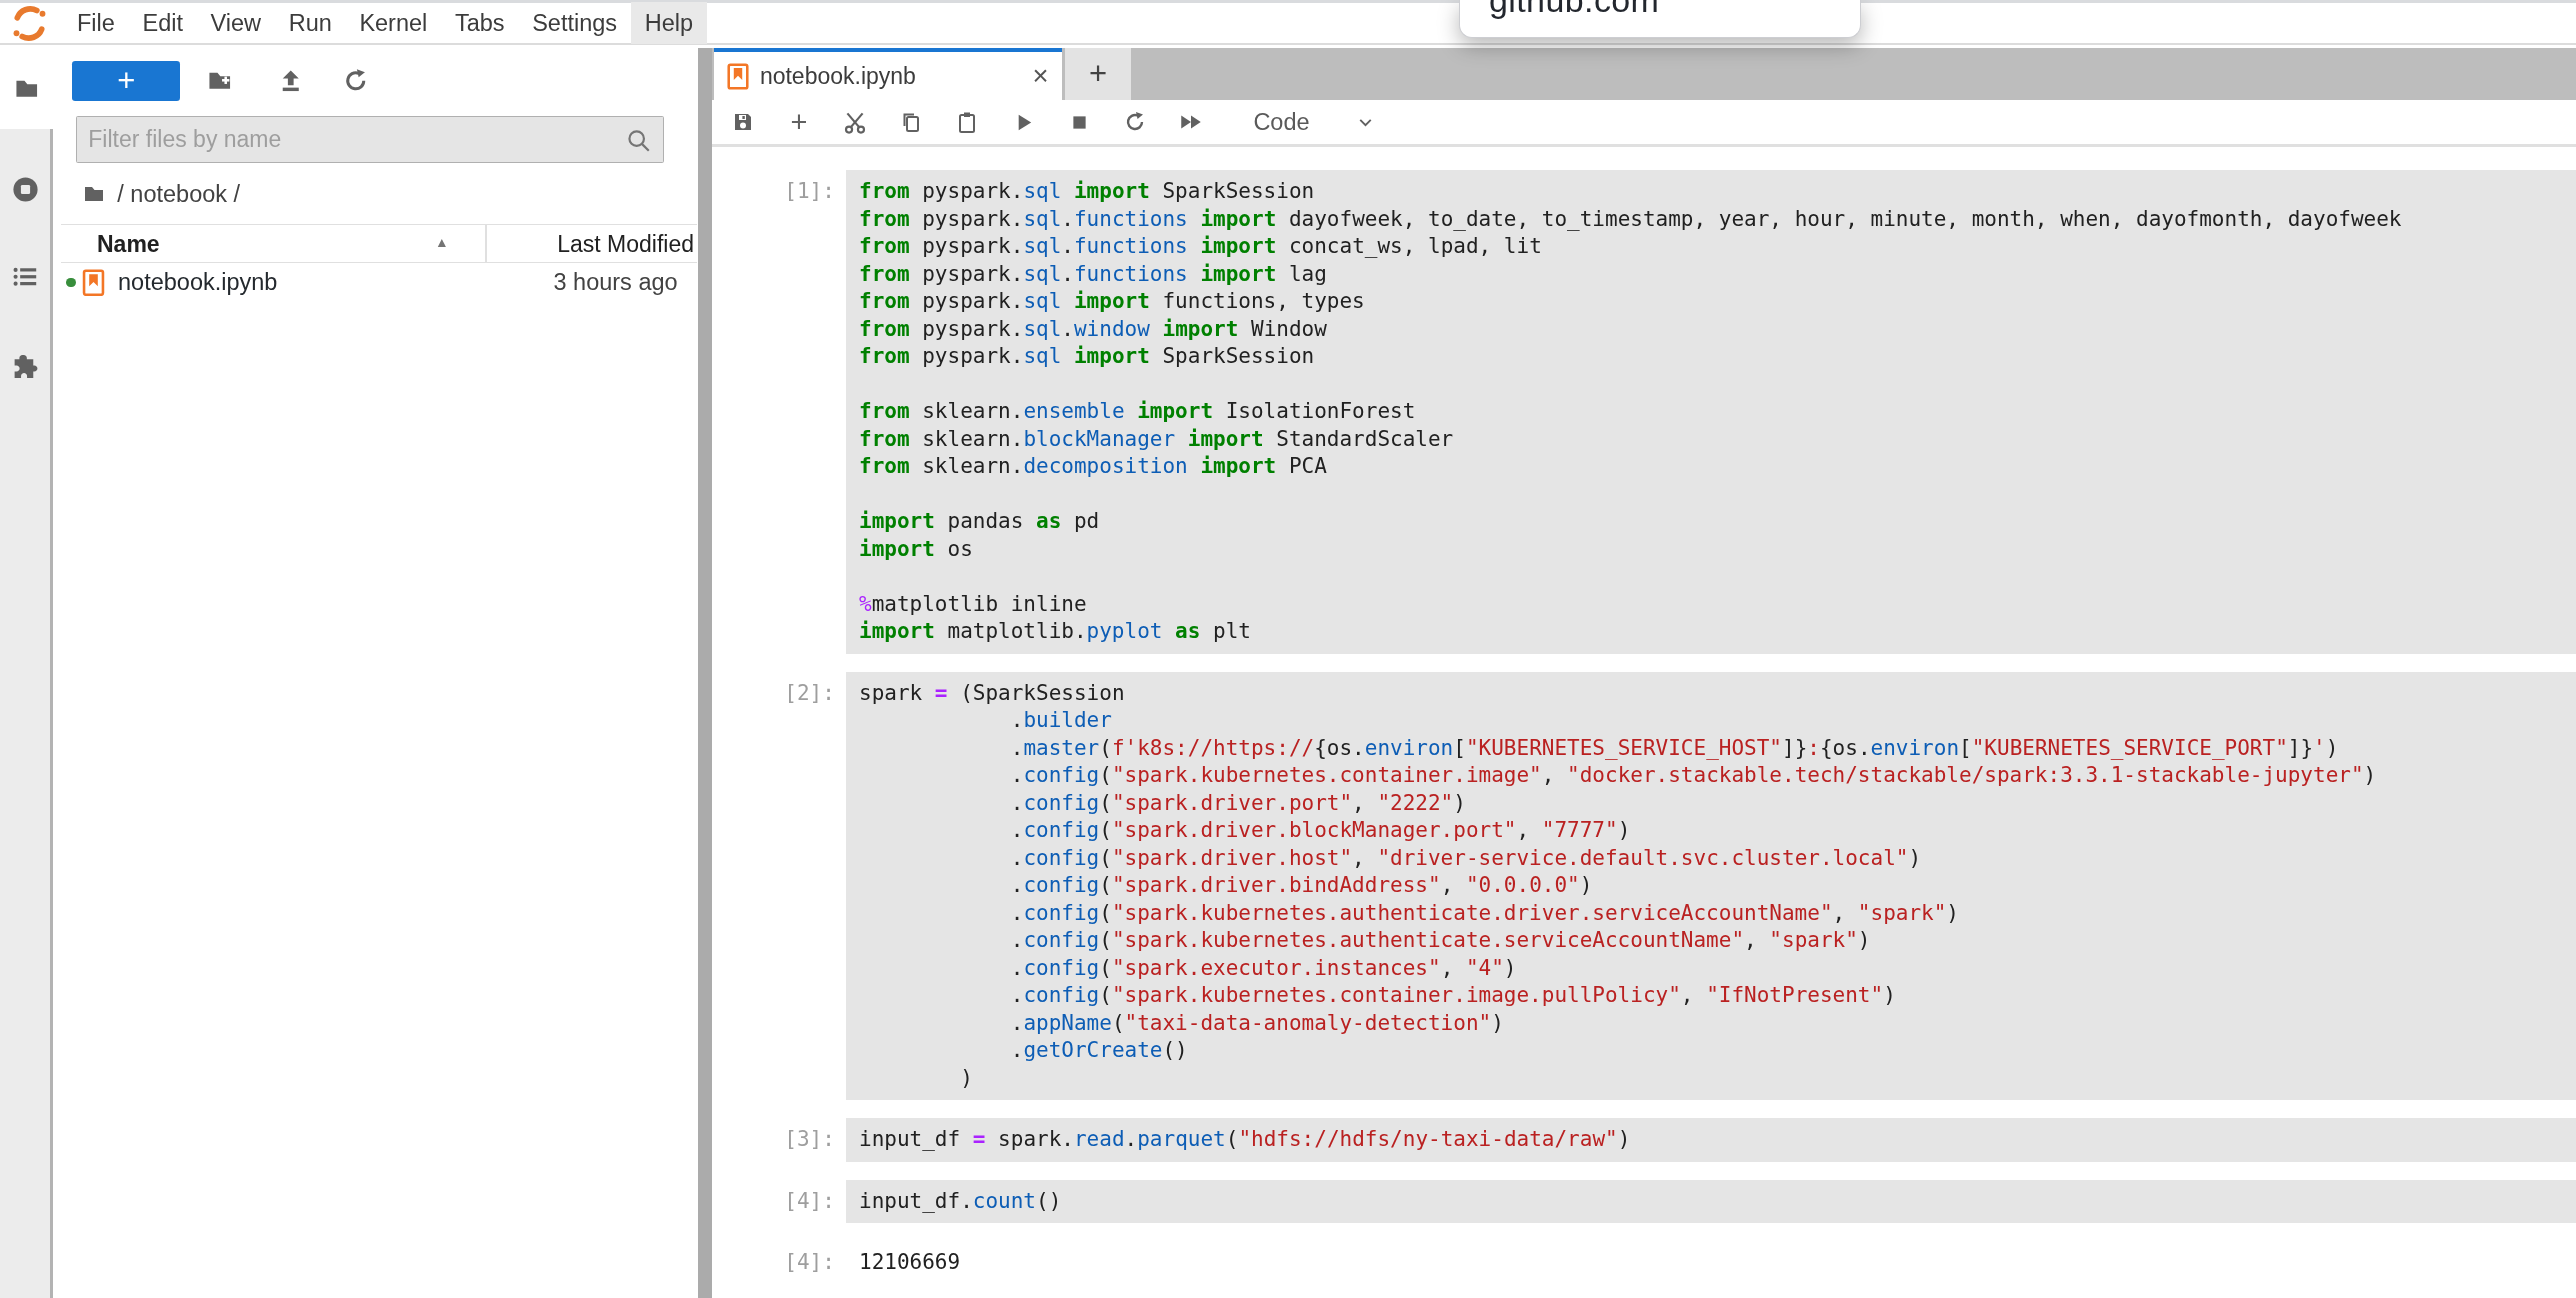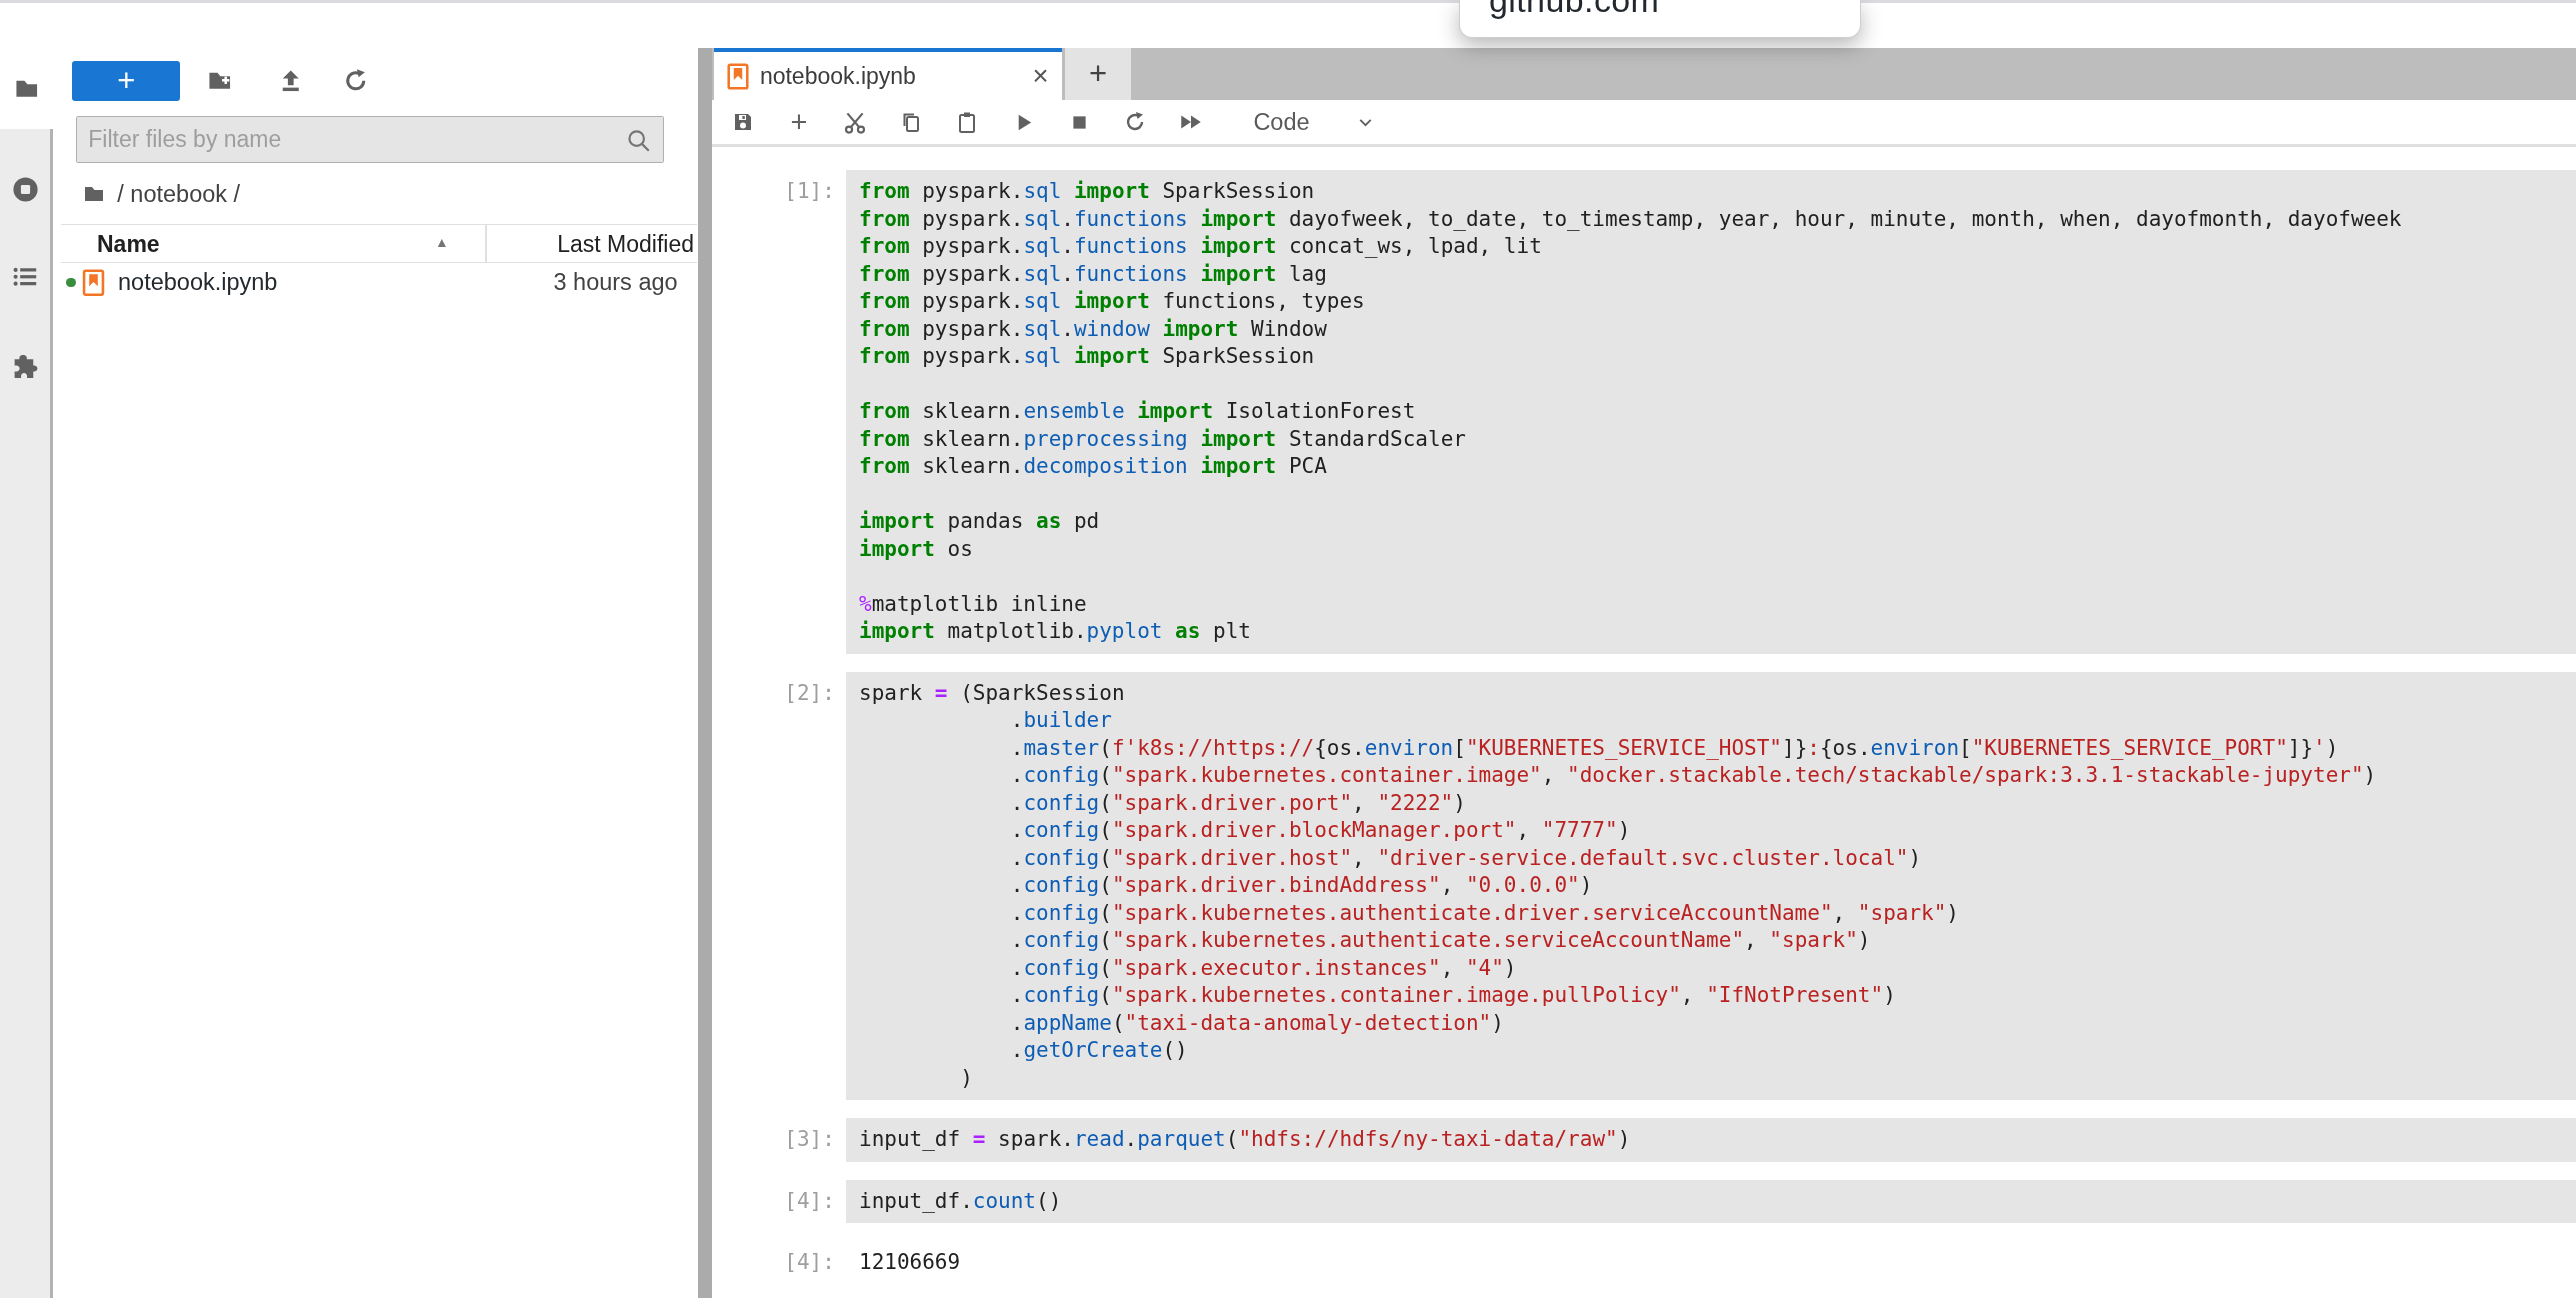--- a/index.html
+++ b/index.html
@@ -91,20 +91,38 @@
   .tok-s{color:#ba2121;}
   .tok-o{color:#aa22ff;font-weight:bold;}
   .tok-m{color:#aa22ff;}
 </style>
 </head>
 <body>
 
 <div id="app">
   <div class="topline"></div>
 
+  <div class="menubar">
+    <svg class="logo" viewBox="0 0 48 48">
+      <path d="M33 8 A 17 17 0 0 0 9 17" fill="none" stroke="#e87a2e" stroke-width="7" stroke-linecap="round"></path>
+      <path d="M15 40 A 17 17 0 0 0 39 31" fill="none" stroke="#e87a2e" stroke-width="7" stroke-linecap="round"></path>
+      <circle cx="40" cy="12" r="3.6" fill="#e87a2e"></circle>
+      <circle cx="8" cy="36" r="3.6" fill="#e87a2e"></circle>
+    </svg>
+    <div class="menu-items">
+        <div class="menu-item">File</div>
+        <div class="menu-item">Edit</div>
+        <div class="menu-item">View</div>
+        <div class="menu-item">Run</div>
+        <div class="menu-item">Kernel</div>
+        <div class="menu-item">Tabs</div>
+        <div class="menu-item">Settings</div>
+        <div class="menu-item active">Help</div>
+      </div>
+  </div>
 
   <div class="popup">
     <span>github.com</span>
   </div>
 
   <div class="sidebar">
     <div class="side-tab active" style="top:0;">
       <svg width="27.5" height="27.5" viewBox="0 0 24 24">
         <path d="M3 5h7l2.5 3H21v11H3z" fill="#616161"></path>
       </svg>
@@ -274,21 +292,21 @@
           <div class="editor">
             <div class="line"><span class="tok-k">from</span><span> pyspark.</span><span class="tok-p">sql</span><span> </span><span class="tok-k">import</span><span> SparkSession</span></div>
             <div class="line"><span class="tok-k">from</span><span> pyspark.</span><span class="tok-p">sql</span><span>.</span><span class="tok-p">functions</span><span> </span><span class="tok-k">import</span><span> dayofweek, to_date, to_timestamp, year, hour, minute, month, when, dayofmonth, dayofweek</span></div>
             <div class="line"><span class="tok-k">from</span><span> pyspark.</span><span class="tok-p">sql</span><span>.</span><span class="tok-p">functions</span><span> </span><span class="tok-k">import</span><span> concat_ws, lpad, lit</span></div>
             <div class="line"><span class="tok-k">from</span><span> pyspark.</span><span class="tok-p">sql</span><span>.</span><span class="tok-p">functions</span><span> </span><span class="tok-k">import</span><span> lag</span></div>
             <div class="line"><span class="tok-k">from</span><span> pyspark.</span><span class="tok-p">sql</span><span> </span><span class="tok-k">import</span><span> functions, types</span></div>
             <div class="line"><span class="tok-k">from</span><span> pyspark.</span><span class="tok-p">sql</span><span>.</span><span class="tok-p">window</span><span> </span><span class="tok-k">import</span><span> Window</span></div>
             <div class="line"><span class="tok-k">from</span><span> pyspark.</span><span class="tok-p">sql</span><span> </span><span class="tok-k">import</span><span> SparkSession</span></div>
             <div class="line"></div>
             <div class="line"><span class="tok-k">from</span><span> sklearn.</span><span class="tok-p">ensemble</span><span> </span><span class="tok-k">import</span><span> IsolationForest</span></div>
-            <div class="line"><span class="tok-k">from</span><span> sklearn.</span><span class="tok-p">preprocessing</span><span> </span><span class="tok-k">import</span><span> StandardScaler</span></div>
+            <div class="line"><span class="tok-k">from</span><span> sklearn.</span><span class="tok-p">blockManager</span><span> </span><span class="tok-k">import</span><span> StandardScaler</span></div>
             <div class="line"><span class="tok-k">from</span><span> sklearn.</span><span class="tok-p">decomposition</span><span> </span><span class="tok-k">import</span><span> PCA</span></div>
             <div class="line"></div>
             <div class="line"><span class="tok-k">import</span><span> pandas </span><span class="tok-k">as</span><span> pd</span></div>
             <div class="line"><span class="tok-k">import</span><span> os</span></div>
             <div class="line"></div>
             <div class="line"><span class="tok-m">%</span><span>matplotlib inline</span></div>
             <div class="line"><span class="tok-k">import</span><span> matplotlib.</span><span class="tok-p">pyplot</span><span> </span><span class="tok-k">as</span><span> plt</span></div>
           </div>
         </div>
         <div class="cellrow">

